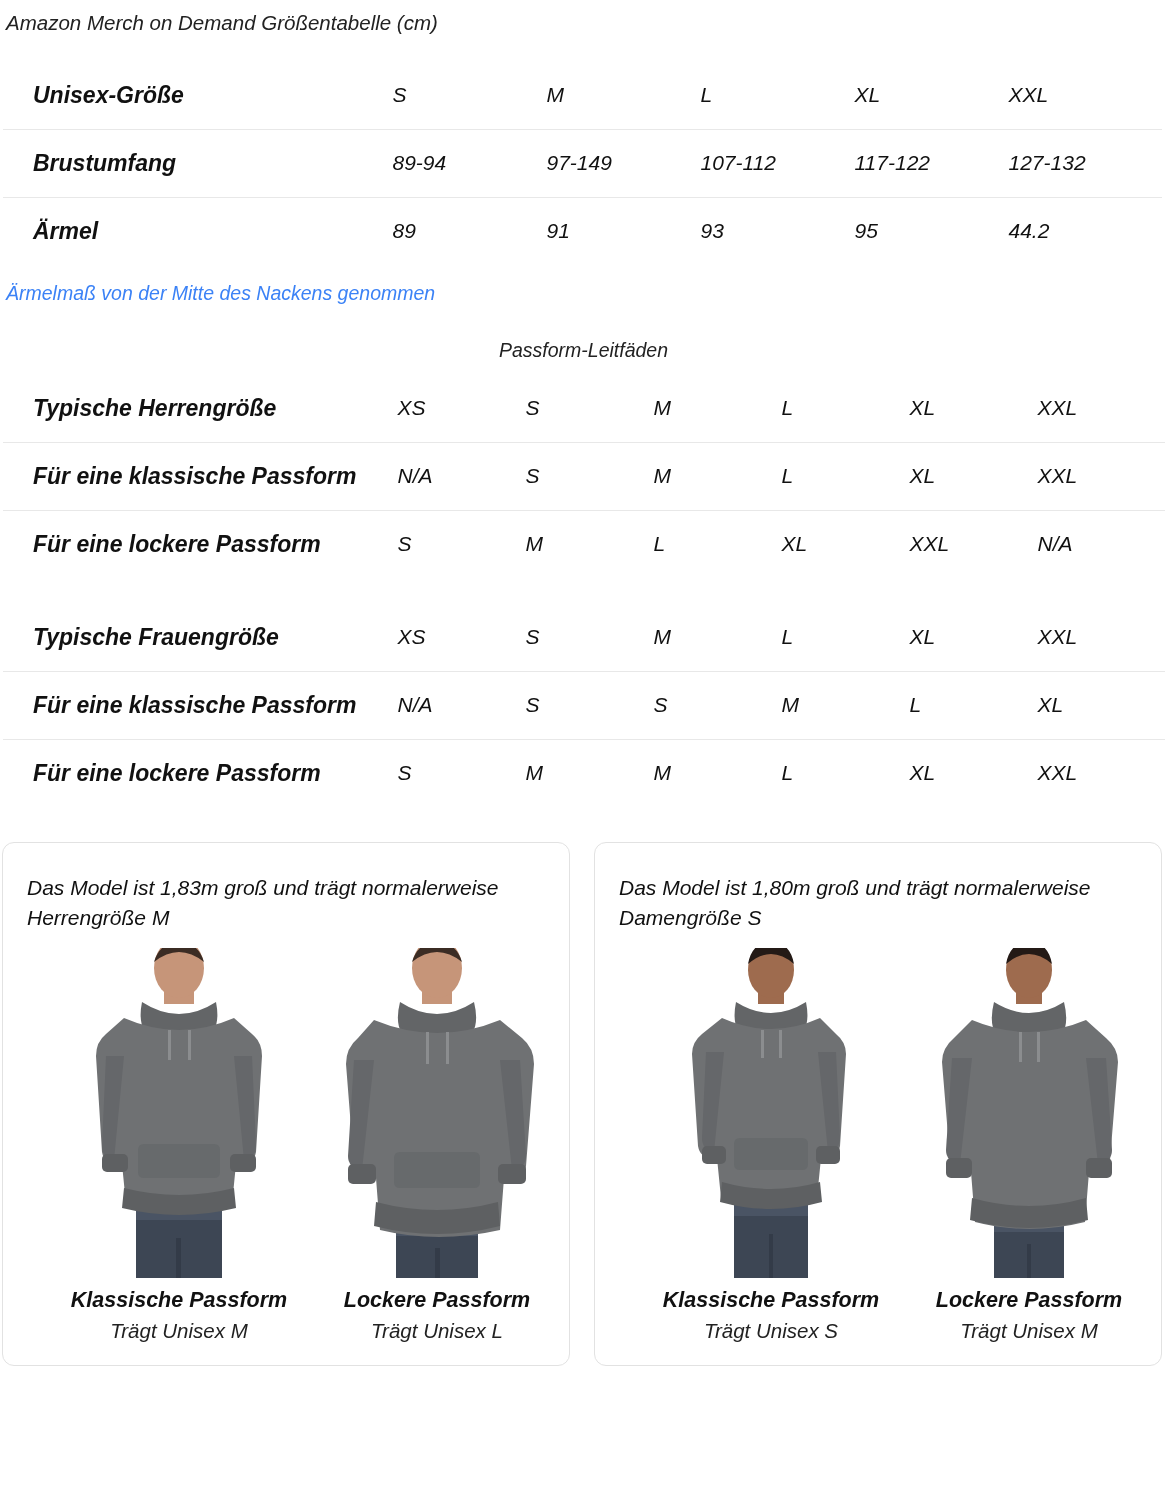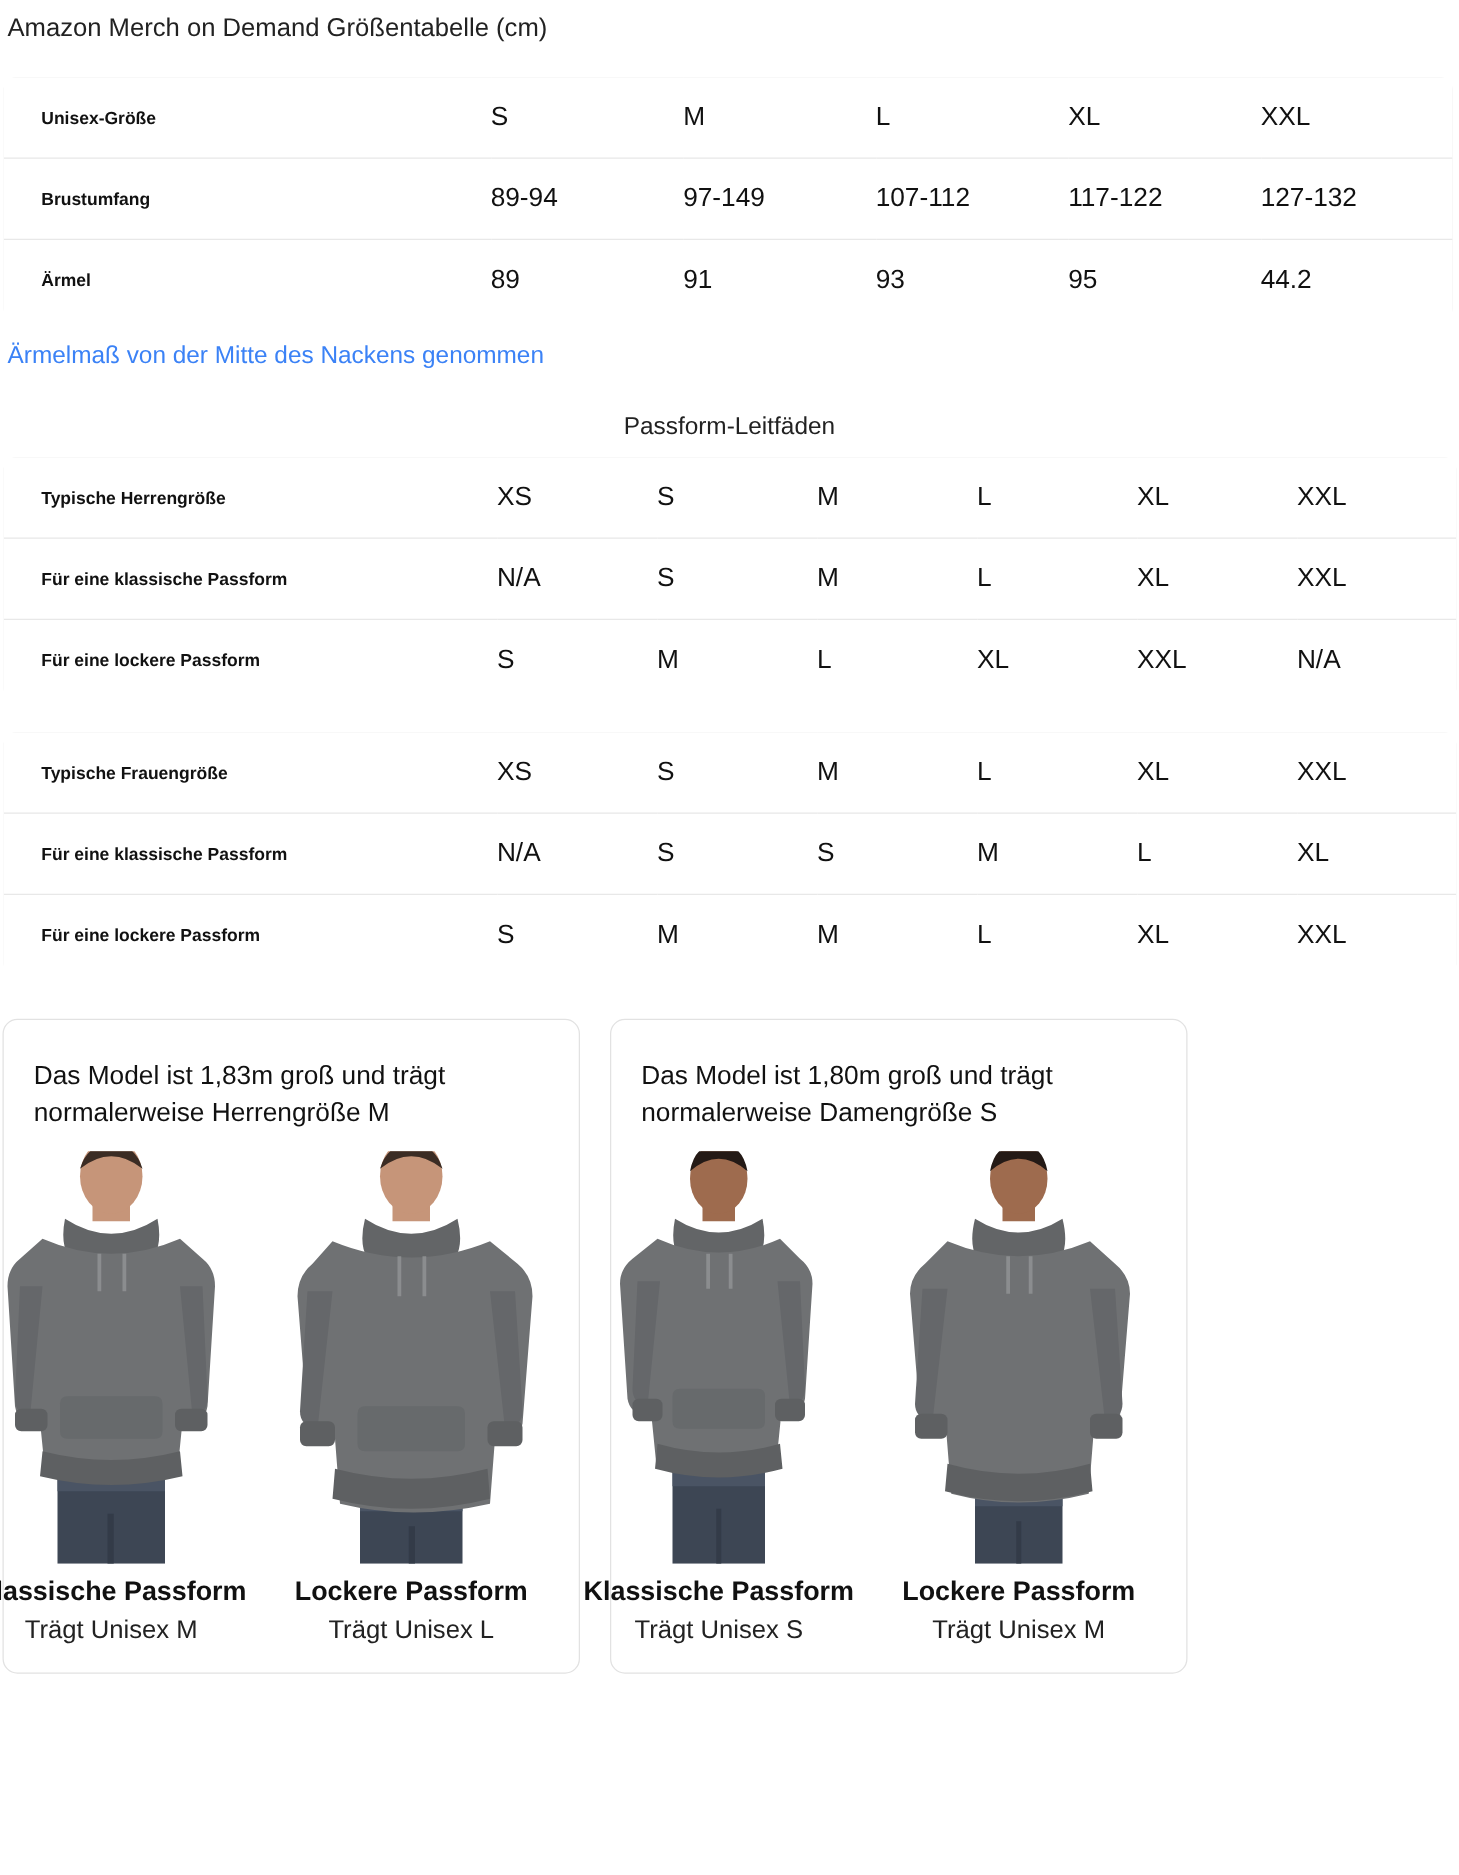--- a/index.html
+++ b/index.html
@@ -11,20 +11,21 @@
   body {
     width: 1167px;
     min-height: 1500px;
     font-family: "Liberation Sans", sans-serif;
     color: #111111;
     -webkit-font-smoothing: antialiased;
   }
   .page {
     width: 1167px;
     padding: 10px 0 0 0;
+    font-style: italic;
   }
   .caption {
     font-size: 20.5px;
     color: #222;
     padding: 0 6px 12px 6px;
     line-height: 1.3;
   }
   .note {
     font-size: 19.5px;
     color: #3b82f6;
@@ -50,39 +51,39 @@
     border-bottom: 1px solid #e8e8e8;
     padding: 20px 8px 20px 0;
     font-size: 21px;
     vertical-align: middle;
     color: #111;
   }
   table.grid tr:last-child td { border-bottom: none; }
   table.grid td.rowhead {
     font-weight: bold;
     padding-left: 30px;
-    font-size: 14px;
+    font-size: 23px;
   }
   
   table.size-chart td.rowhead { width: 390px; }
   table.size-chart td.val { width: 154px; }
   
   table.fit-guide td.rowhead { width: 395px; }
   table.fit-guide td.val { width: 128px; }
 
   .cards {
     display: flex;
     gap: 24px;
     margin: 34px 2px 0 2px;
   }
   .card {
-    width: 462px;
+    width: 568px;
     border: 1px solid #e2e2e2;
     border-radius: 12px;
-    padding: 30px 19px 22px 24px;
+    padding: 30px 8px 22px 24px;
     background: #fff;
   }
   .card-title {
     font-size: 21px;
     line-height: 1.45;
     color: #111;
     margin-bottom: 10px;
   }
   .models {
     display: flex;

